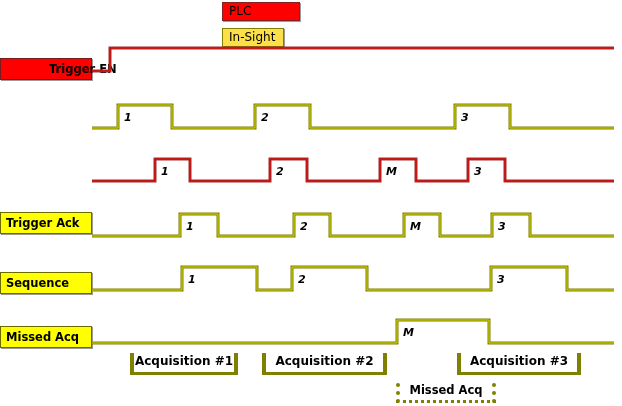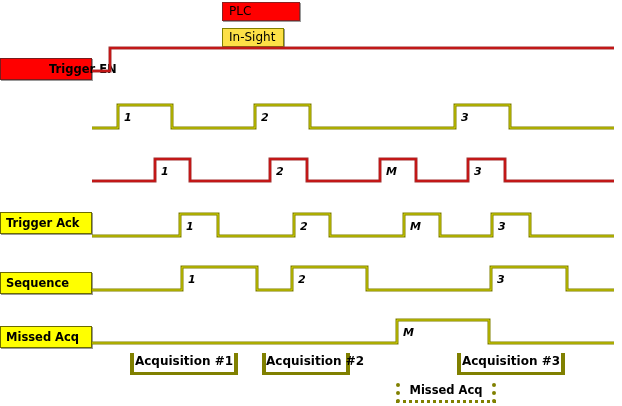--- a/index.html
+++ b/index.html
@@ -229,23 +229,23 @@
 
   <div class="pulse-num" style="left:188px; top:273px;">1</div>
   <div class="pulse-num" style="left:298px; top:273px;">2</div>
   <div class="pulse-num" style="left:497px; top:273px;">3</div>
 
   <div class="pulse-num" style="left:403px; top:326px;">M</div>
 
   <div class="acq-bracket" style="left:130px; top:353px; width:108px;">
     <span>Acquisition #1</span>
   </div>
-  <div class="acq-bracket" style="left:262px; top:353px; width:88px;">
+  <div class="acq-bracket" style="left:262px; top:353px; width:125px;">
     <span>Acquisition #2</span>
   </div>
-  <div class="acq-bracket" style="left:457px; top:353px; width:108px;">
+  <div class="acq-bracket" style="left:457px; top:353px; width:124px;">
     <span>Acquisition #3</span>
   </div>
   <div class="missed-bracket" style="left:396px; top:383px; width:100px;">
     <span>Missed Acq</span>
   </div>
 
 </div>
 
 </body></html>

